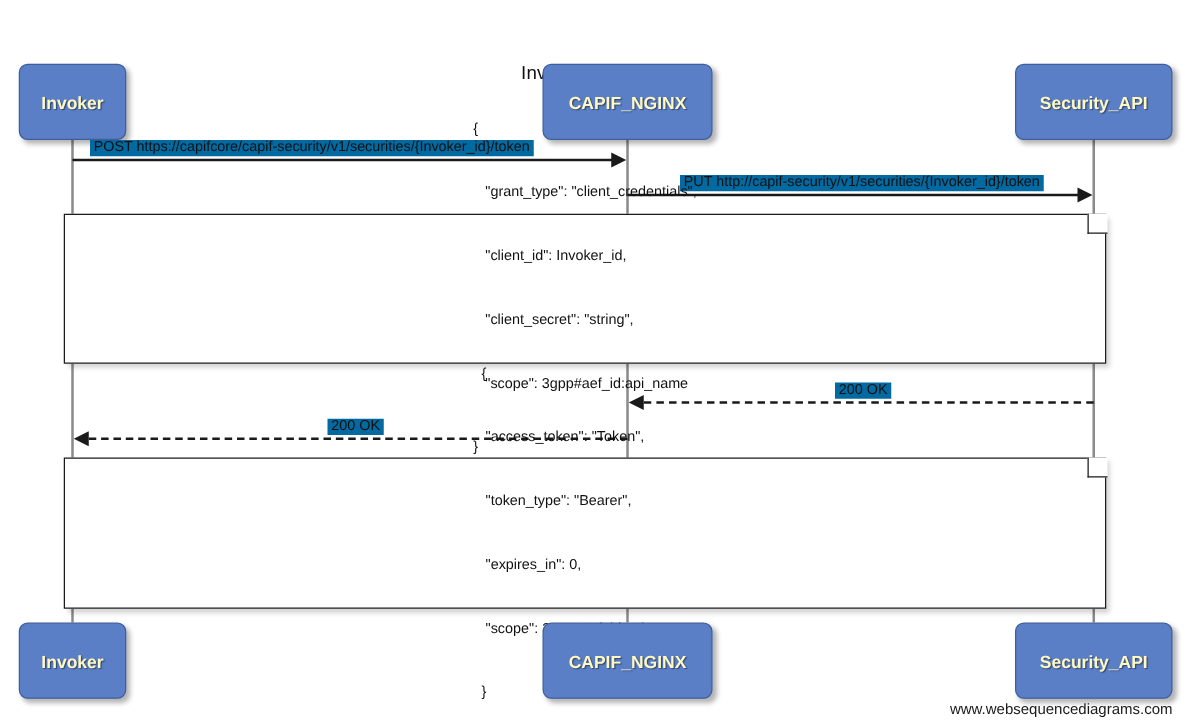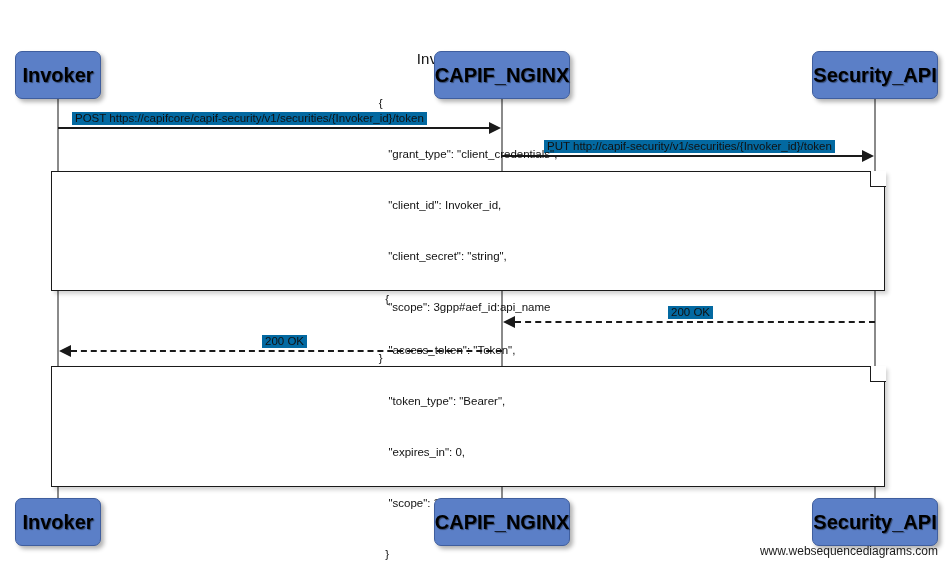--- a/index.html
+++ b/index.html
@@ -37,27 +37,27 @@
     margin-top: 38px;
   }
 
   
   .actor {
     position: absolute;
     box-sizing: border-box;
     background: #5b7fc7;
     border: 1px solid #3f5e9e;
     border-radius: 7px;
-    color: #000000;
-    font-size: 20px;
+    color: #fef9c3;
+    font-size: 14px;
     font-weight: bold;
     display: flex;
     align-items: center;
     justify-content: center;
-    height: 48px;
+    height: 61px;
     box-shadow: 3px 3px 4px rgba(0,0,0,0.30);
     text-shadow: 1px 1px 1px rgba(0,0,0,0.45);
     white-space: nowrap;
   }
 
   
   .lifeline {
     position: absolute;
     width: 2px;
     background: #8a8a8a;
@@ -132,21 +132,21 @@
     line-height: 17px;
     color: #111111;
     white-space: pre;
   }
   .note-lines div { white-space: pre; }
 
   
   .watermark {
     position: absolute;
     right: 14px;
-    bottom: 18px;
+    bottom: 2px;
     font-size: 12px;
     color: #1a1a1a;
   }
 </style>
 </head>
 <body>
 
 <div id="diagram">
 
   <div class="title">Invoker get token</div>

